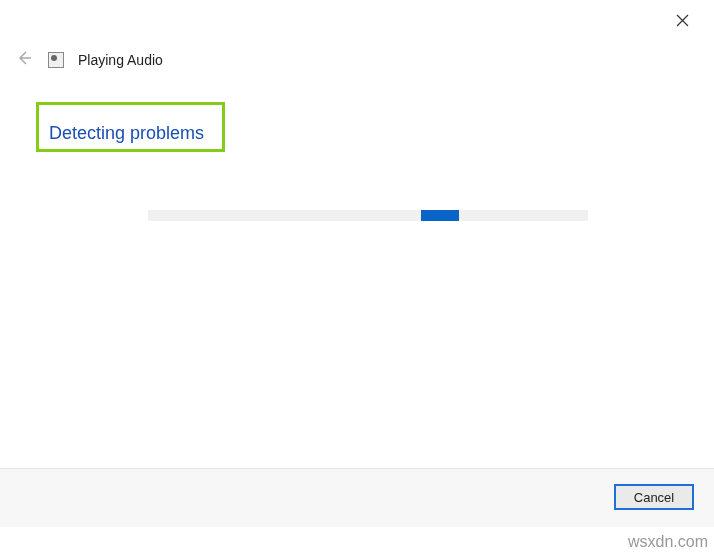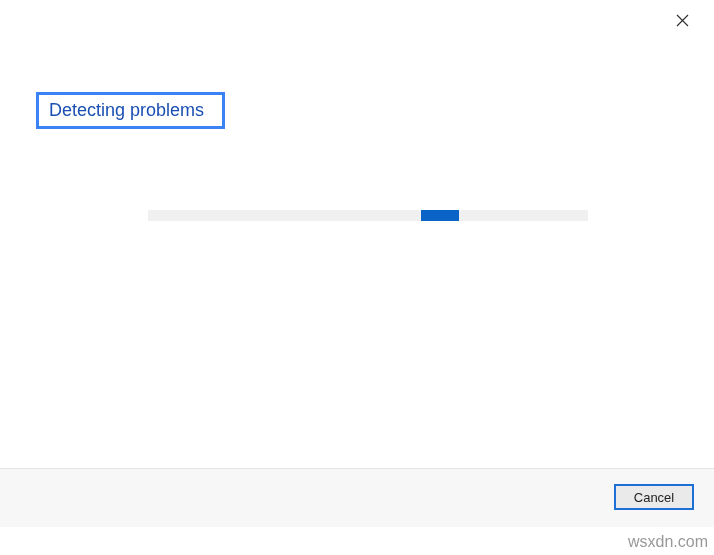--- a/index.html
+++ b/index.html
@@ -9,21 +9,21 @@
     .close-btn { position: absolute; top: 12px; right: 22px; width: 20px; height: 20px; display: flex; align-items: center; justify-content: center; cursor: pointer; }
     .close-btn svg { width: 13px; height: 13px; }
 
     .header { position: absolute; top: 50px; left: 14px; display: flex; align-items: center; gap: 14px; }
     .back-arrow { width: 20px; height: 20px; display: flex; align-items: center; justify-content: center; color: #888; }
     .back-arrow svg { width: 16px; height: 16px; }
     .app-icon { width: 16px; height: 16px; border: 1px solid #888; background: #f0f0f0; display: inline-block; position: relative; }
     .app-icon::after { content: ""; position: absolute; left: 2px; top: 2px; width: 6px; height: 6px; background: #666; border-radius: 50%; }
     .title { font-size: 14px; color: #222; }
 
-    .status-box { position: absolute; top: 92px; left: 36px; border: 3px solid #3b82f6; padding: 5px 18px 5px 10px; }
+    .status-box { position: absolute; top: 102px; left: 36px; border: 3px solid #84cc16; padding: 18px 18px 5px 10px; }
     .status-text { font-size: 18px; color: #1a4fb3; }
 
     .progress-track { position: absolute; top: 210px; left: 148px; width: 440px; height: 11px; background: #f0f0f0; }
     .progress-chunk { position: absolute; top: 0; left: 273px; width: 38px; height: 11px; background: #0a64c7; }
 
     .separator { position: absolute; left: 0; right: 0; top: 468px; height: 1px; background: #e5e5e5; }
     .footer { position: absolute; left: 0; right: 0; top: 469px; height: 58px; background: #f7f7f7; }
     .cancel-btn { position: absolute; right: 20px; top: 15px; width: 80px; height: 26px; background: #eaeaea; border: 2px solid #1e6fd6; font-size: 13px; color: #222; cursor: pointer; font-family: inherit; }
 
     .watermark { position: absolute; right: 6px; bottom: 4px; font-size: 16px; color: #999; }
@@ -34,20 +34,31 @@
 <div class="window">
 
   <div class="close-btn">
     <span>
       <svg viewBox="0 0 13 13">
           <path d="M1 1 L12 12 M12 1 L1 12" stroke="#333" stroke-width="1.2" fill="none"></path>
         </svg>
     </span>
   </div>
 
+  <div class="header">
+    <div class="back-arrow">
+      <span>
+        <svg viewBox="0 0 16 16">
+            <path d="M10 2 L4 8 L10 14 M4 8 L15 8" stroke="#aaa" stroke-width="1.5" fill="none"></path>
+          </svg>
+      </span>
+    </div>
+    <span class="app-icon"></span>
+    <span class="title">Playing Audio</span>
+  </div>
 
   <div class="status-box">
     <div class="status-text">Detecting problems</div>
   </div>
 
   <div class="progress-track">
     <div class="progress-chunk"></div>
   </div>
 
   <div class="separator"></div>

